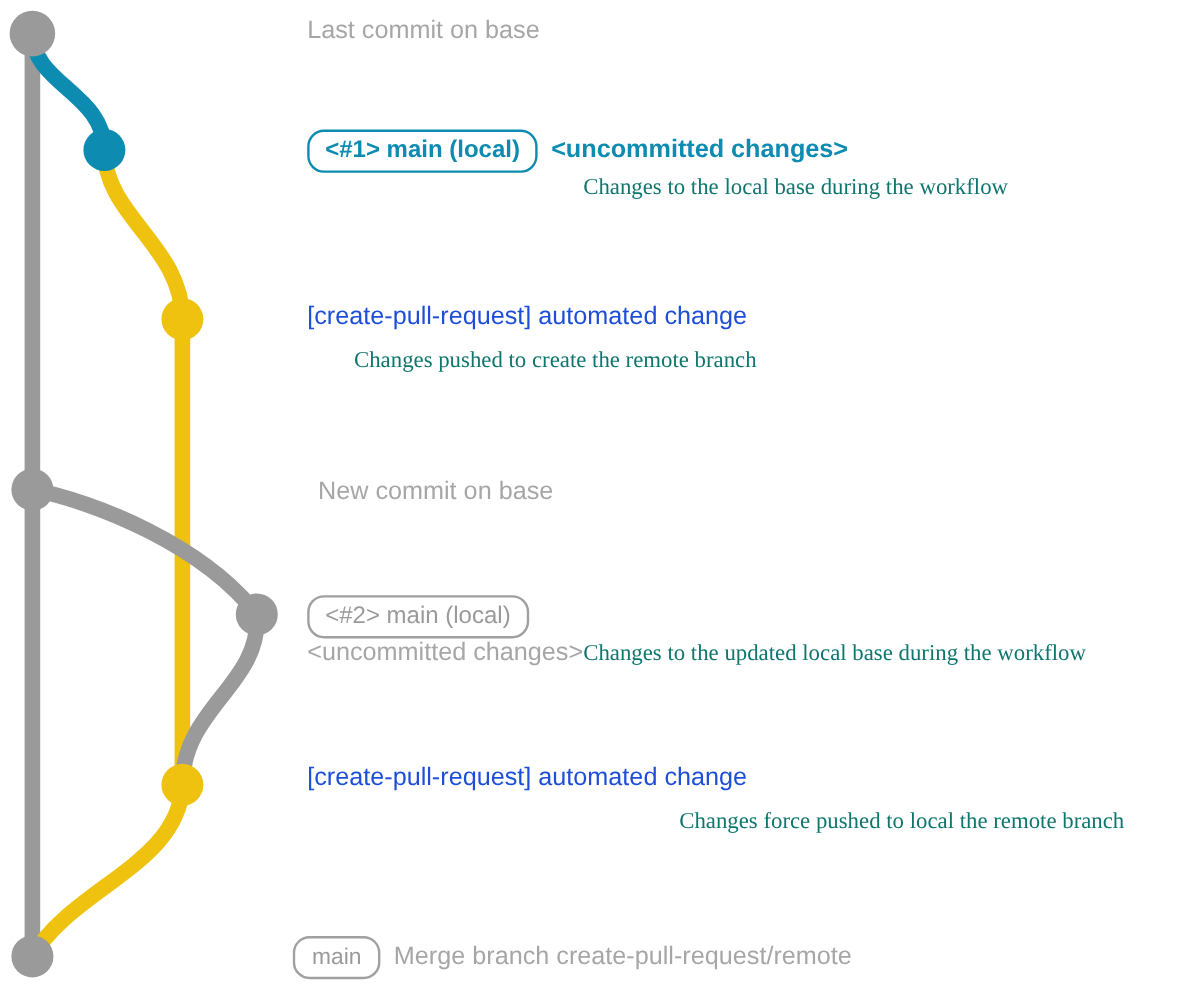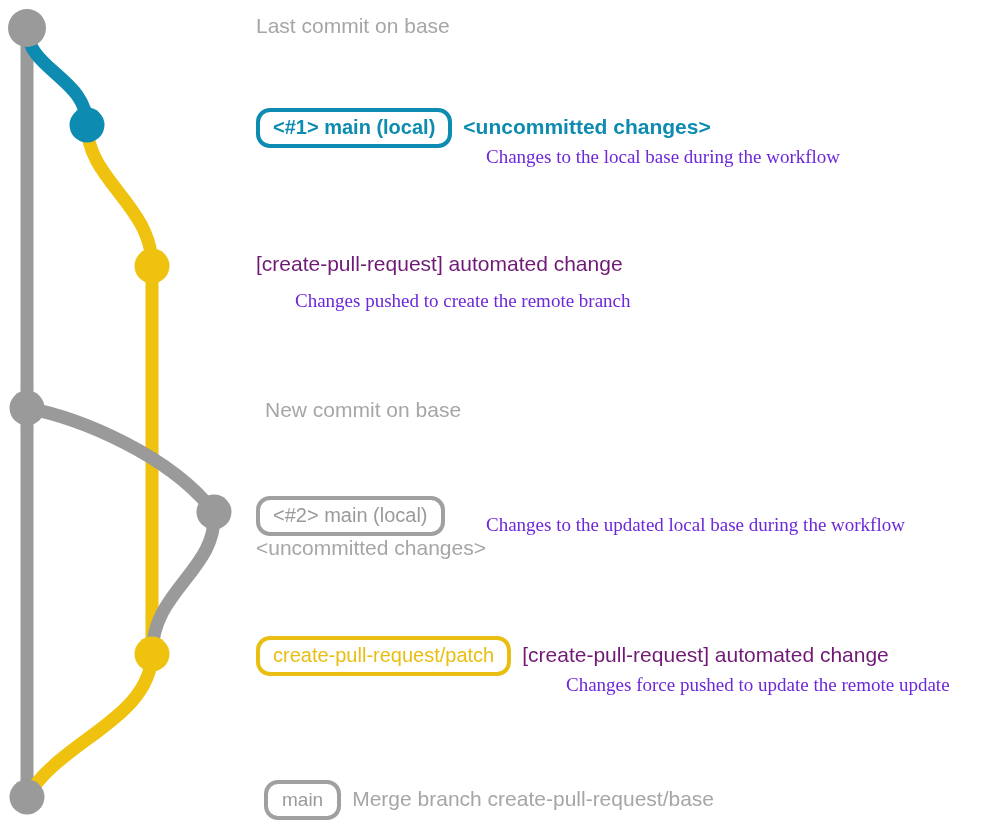--- a/index.html
+++ b/index.html
@@ -28,21 +28,21 @@
     height: 827px;
   }
   .row {
     position: absolute;
     display: flex;
     align-items: baseline;
     white-space: nowrap;
   }
   .badge {
     display: inline-block;
-    border: 4px solid #c4b5fd;
+    border: 2px solid #c4b5fd;
     border-radius: 14px;
     padding: 4px 13px 5px 13px;
     font-size: 20px;
     line-height: 23px;
     font-family: "Liberation Sans", sans-serif;
     color: #8d8d8d;
     background: #ffffff;
     margin-right: 11px;
   }
   .badge.teal {
@@ -62,26 +62,26 @@
     font-size: 19px;
     padding: 4px 14px 5px 14px;
   }
   .subject {
     font-size: 21px;
     font-family: "Liberation Sans", sans-serif;
     text-align: right;
   }
   .subject.teal   { color: #0d8bb0; font-weight: 700; }
   .subject.gray   { color: #a6a6a6; }
-  .subject.yellow { color: #701a75; font-weight: 400; }
+  .subject.yellow { color: #1d4ed8; font-weight: 400; }
   .caption {
     position: absolute;
     font-family: "Liberation Serif", serif;
     font-size: 19px;
-    color: #6d28d9;
+    color: #0f766e;
     white-space: nowrap;
   }
   .plain-gray {
     position: absolute;
     font-family: "Liberation Sans", sans-serif;
     font-size: 21px;
     color: #a6a6a6;
     white-space: nowrap;
   }
 </style>
@@ -127,26 +127,25 @@
     <span class="subject yellow">[create-pull-request] automated change</span>
   </div>
   <div class="caption" style="left:270px; top:290px;margin-left:25px;">Changes pushed to create the remote branch</div>
 
   <div class="plain-gray" style="left:265px; top:398px;">New commit on base</div>
 
   <div class="row" style="left:256px; top:496px;flex-direction:column;">
     <span class="badge gray">&lt;#2&gt; main (local)</span>
     <span class="subject gray">&lt;uncommitted changes&gt;</span>
   </div>
-  <div class="caption" style="left:486px; top:514px;">Changes to the updated local base during the workflow</div>
+  <div class="caption" style="left:486px; top:534px;">Changes to the updated local base during the workflow</div>
 
   <div class="row" style="left:256px; top:636px;">
-    <span class="badge yellow">create-pull-request/patch</span>
     <span class="subject yellow">[create-pull-request] automated change</span>
   </div>
-  <div class="caption" style="left:566px; top:674px;">Changes force pushed to update the remote update</div>
+  <div class="caption" style="left:566px; top:674px;">Changes force pushed to local the remote branch</div>
 
-  <div class="row" style="left:264px; top:780px;">
+  <div class="row" style="left:244px; top:780px;">
     <span class="badge gray small">main</span>
-    <span class="subject gray">Merge branch create-pull-request/base</span>
+    <span class="subject gray">Merge branch create-pull-request/remote</span>
   </div>
 
 </div>
 
 </body></html>

